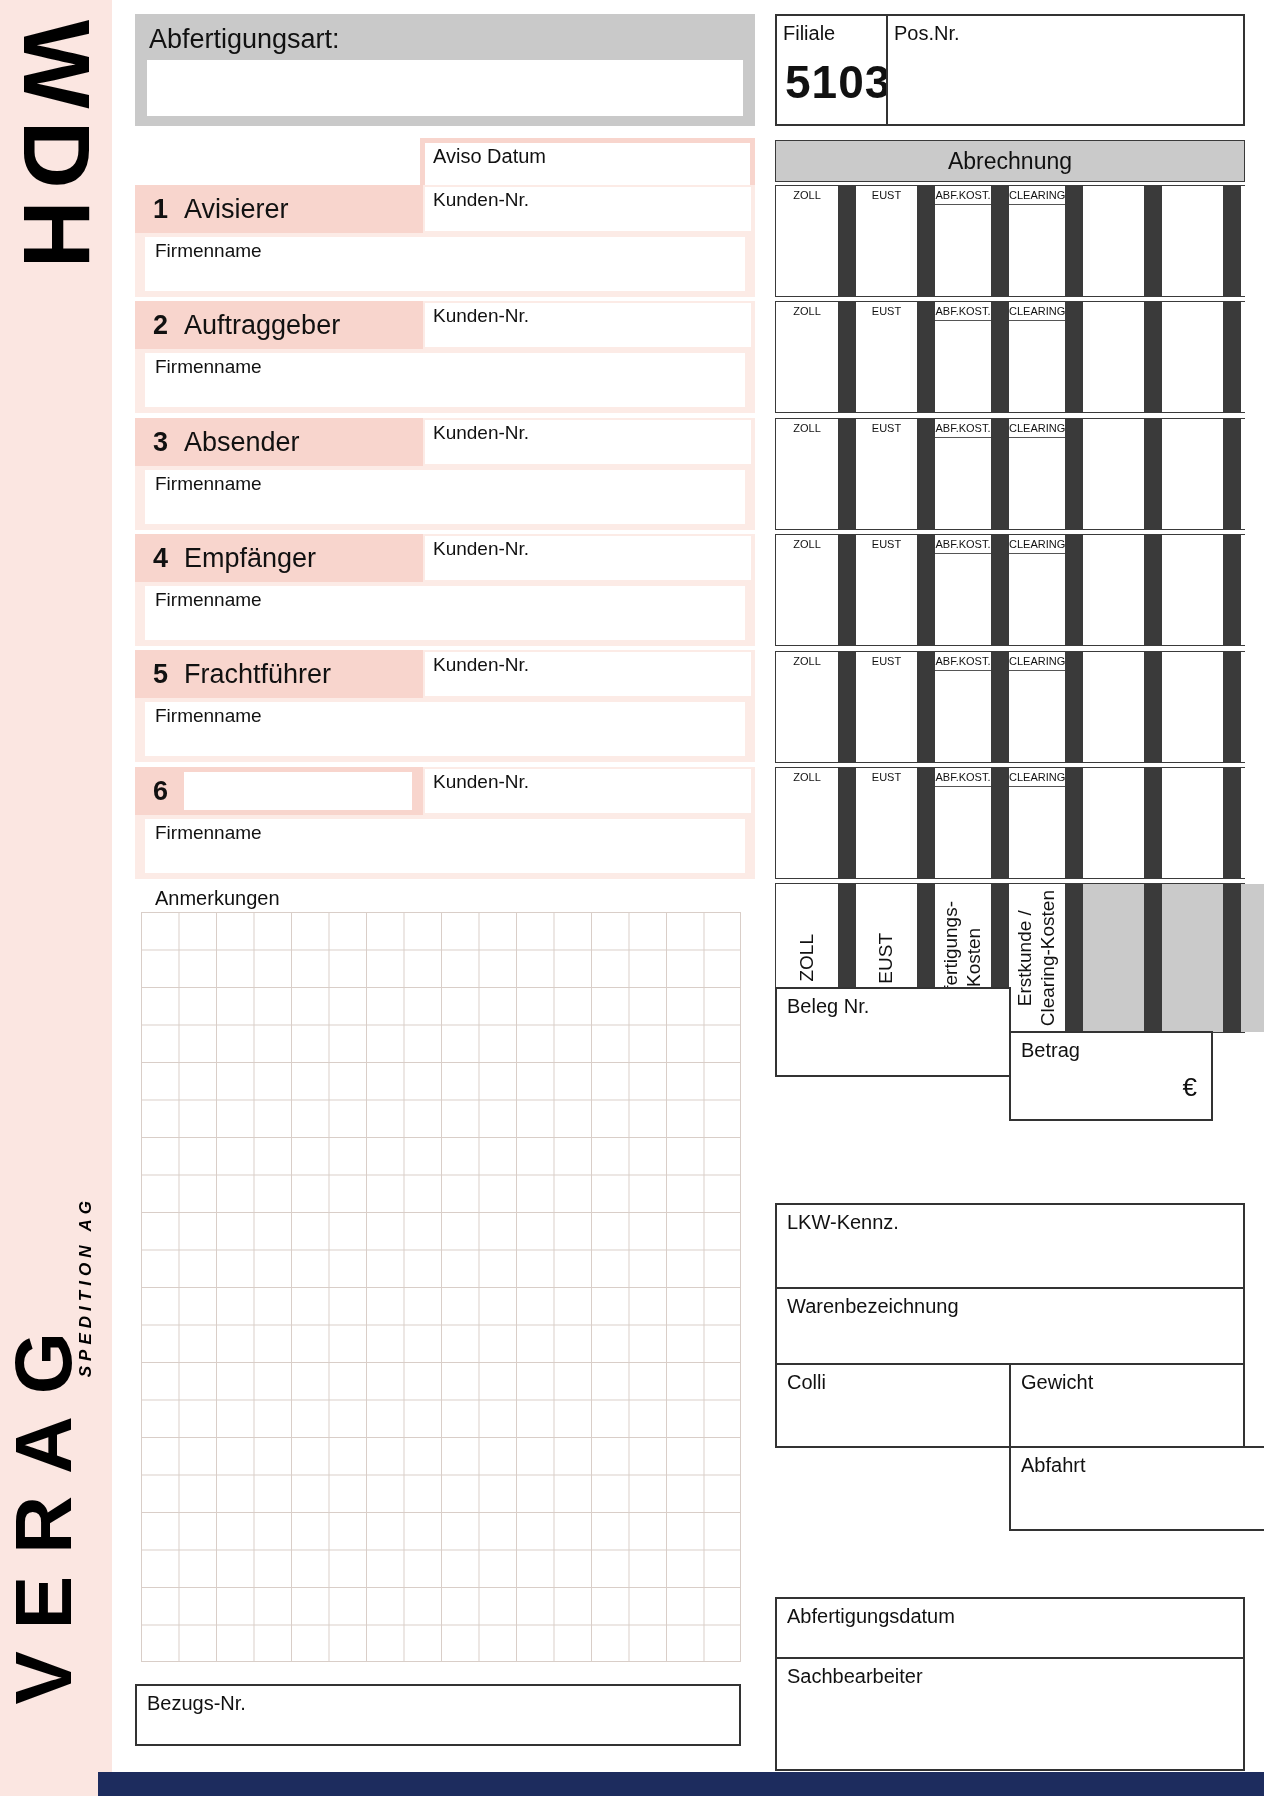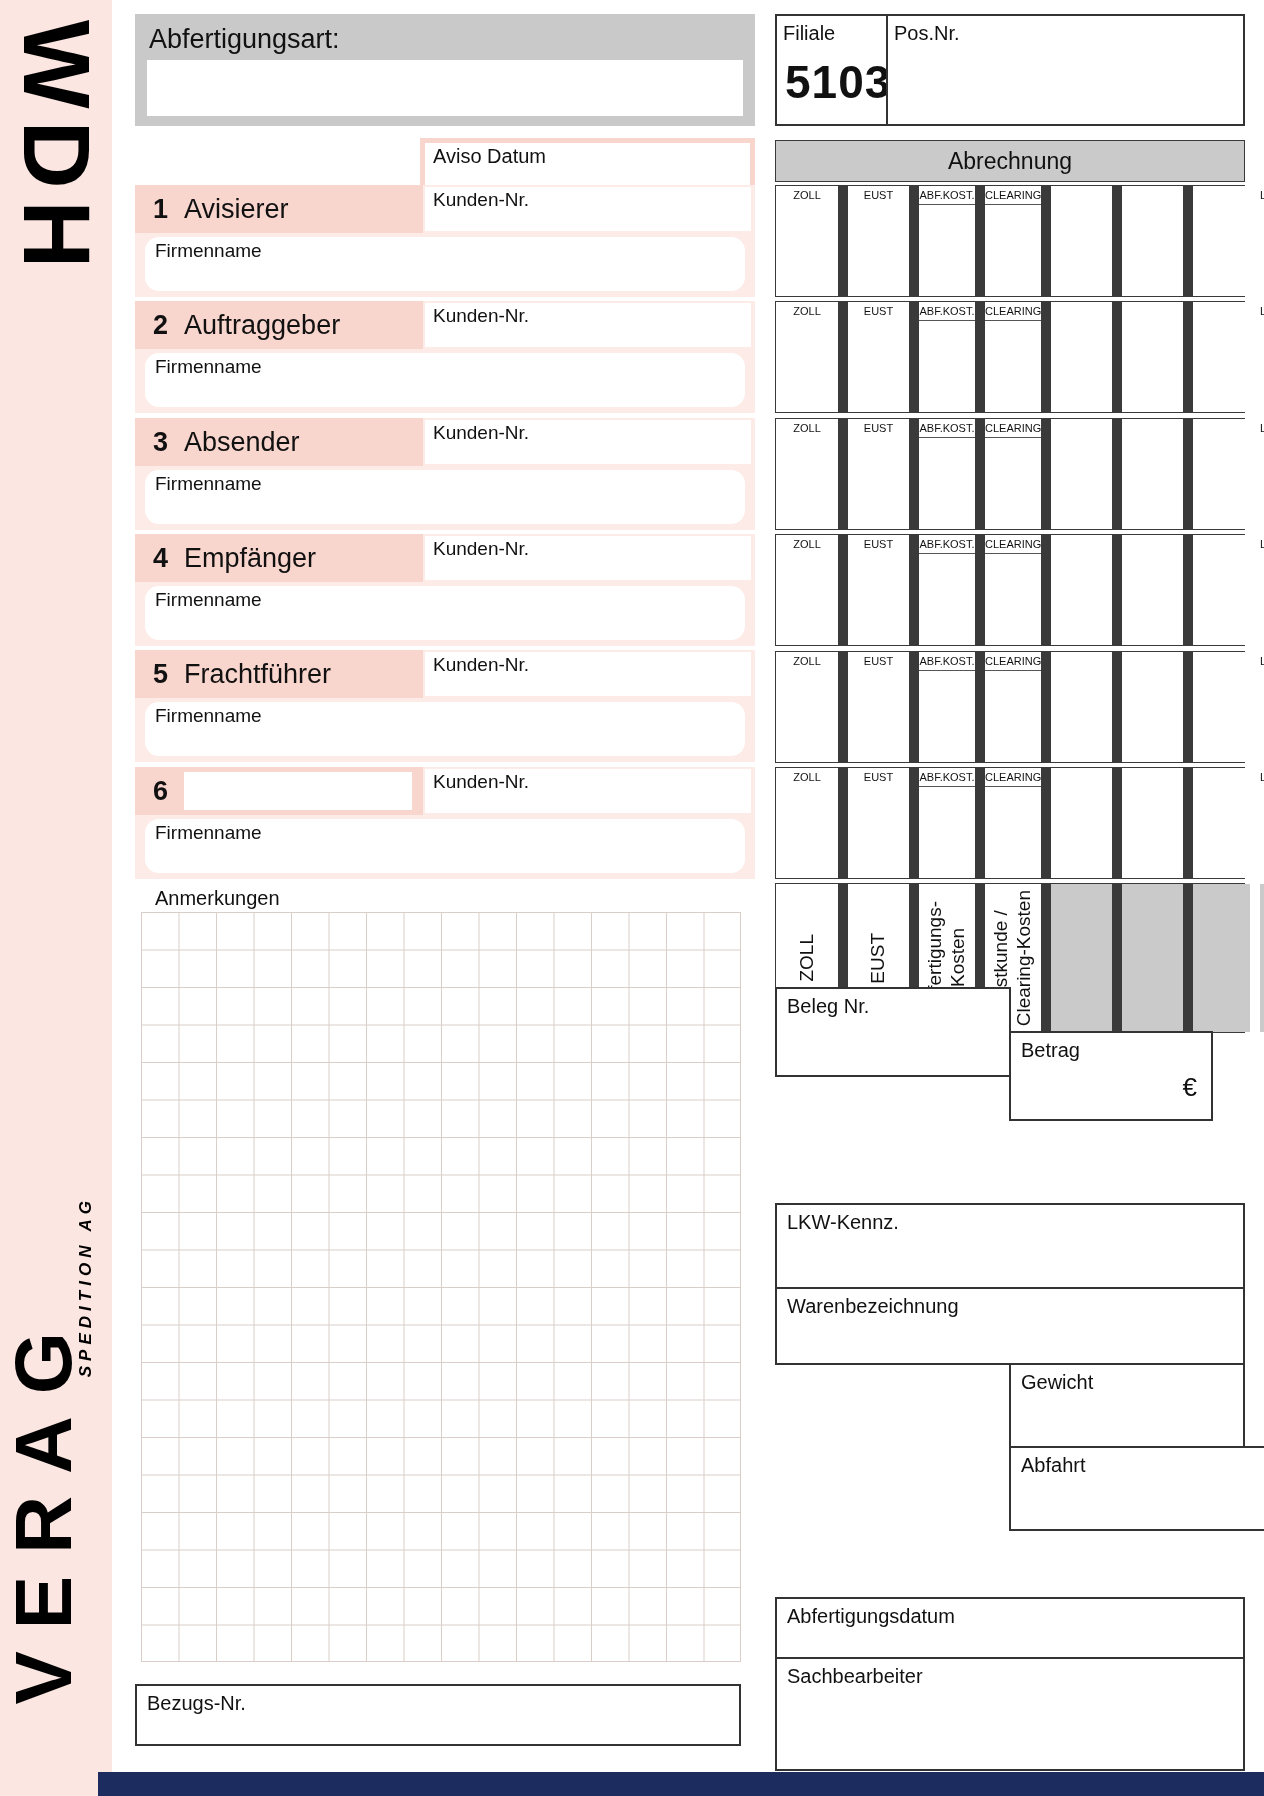--- a/index.html
+++ b/index.html
@@ -44,21 +44,21 @@
 
   
   .abr-head {
     position:absolute; left:775px; top:140px; width:470px; height:42px;
     background:#cacaca; border:1.5px solid #3a3a3a;
     display:flex; align-items:center; justify-content:center; font-size:23px;
   }
   .abr-row, .abr-footer {
     position:absolute; left:775px; width:470px;
     display:grid; grid-template-columns:62px 61px 56px 56px 61px 61px 57px 1fr;
-    gap:10px; background:#3a3a3a; border:1.5px solid #3a3a3a;
+    gap:18px; background:#3a3a3a; border:1.5px solid #3a3a3a;
   }
   .abr-row { height:112px; }
   .abr-footer { top:883px; height:150px; }
   .abr-cell { background:#fff; position:relative; }
   .abr-cell .hdr { display:block; font-size:11px; text-align:center; padding-top:2px; line-height:1.3; }
   .abr-cell.ul .hdr { border-bottom:1px solid #555; padding-bottom:2px; }
   .abr-fcell { background:#fff; display:flex; align-items:center; justify-content:center; }
   .abr-fcell.gray { background:#cacaca; }
   .vlabel {
     writing-mode:vertical-rl; transform:rotate(180deg);
@@ -70,21 +70,21 @@
   .box-label { display:block; padding:6px 10px; font-size:20px; }
   .euro { position:absolute; right:14px; bottom:16px; font-size:26px; }
 
   
   .section { position:absolute; left:135px; width:620px; height:112px; background:#fcebe6; }
   .band { position:absolute; left:0; top:0; width:288px; height:48px; background:#f8d5cd; display:flex; align-items:center; padding-left:18px; }
   .num { font-size:27px; font-weight:700; }
   .ttl { font-size:27px; margin-left:16px; white-space:nowrap; }
   .name-input { display:inline-block; margin-left:16px; background:#fff; width:228px; height:38px; }
   .kunden { position:absolute; left:290px; top:2px; width:326px; height:44px; background:#fff; font-size:19px; padding:2px 8px; }
-  .firma  { position:absolute; left:10px; top:52px; width:600px; height:54px; background:#fff; font-size:19px; padding:3px 10px;border-radius:14px; }
+  .firma  { position:absolute; left:10px; top:52px; width:600px; height:54px; background:#fff; font-size:19px; padding:3px 10px; }
 
   
   .anm-label { position:absolute; left:155px; top:887px; font-size:20px; }
   .anm-grid {
     position:absolute; left:141px; top:912px; width:600px; height:750px;
     background-image:
       linear-gradient(to right, #d9cec8 1px, transparent 1px),
       linear-gradient(to bottom, #d9cec8 1px, transparent 1px);
     background-size:37.5px 37.5px;
     border-right:1px solid #d9cec8; border-bottom:1px solid #d9cec8;
@@ -345,20 +345,23 @@
   <div class="bezug-box">
     <span class="box-label">Bezugs-Nr.</span>
   </div>
 
   <div class="dbox lkw">
     <span class="box-label">LKW-Kennz.</span>
   </div>
   <div class="dbox waren">
     <span class="box-label">Warenbezeichnung</span>
   </div>
+  <div class="dbox colli">
+    <span class="box-label">Colli</span>
+  </div>
   <div class="dbox gewicht">
     <span class="box-label">Gewicht</span>
   </div>
   <div class="dbox abfahrt">
     <span class="box-label">Abfahrt</span>
   </div>
   <div class="dbox abfdat">
     <span class="box-label">Abfertigungsdatum</span>
   </div>
   <div class="dbox sachb">

